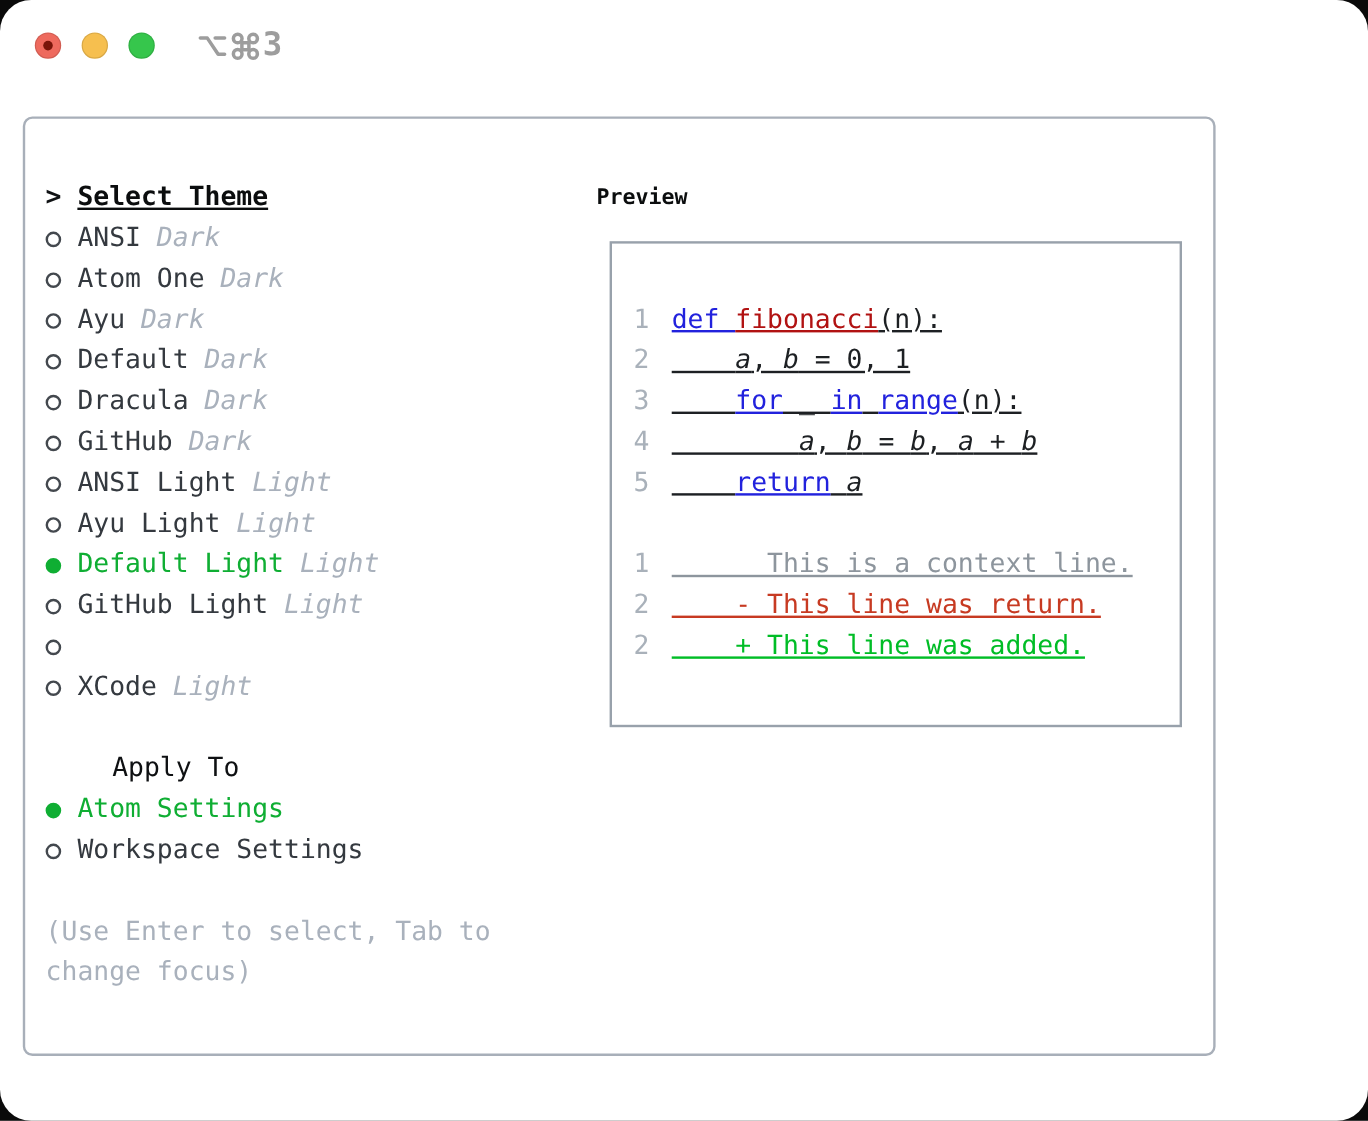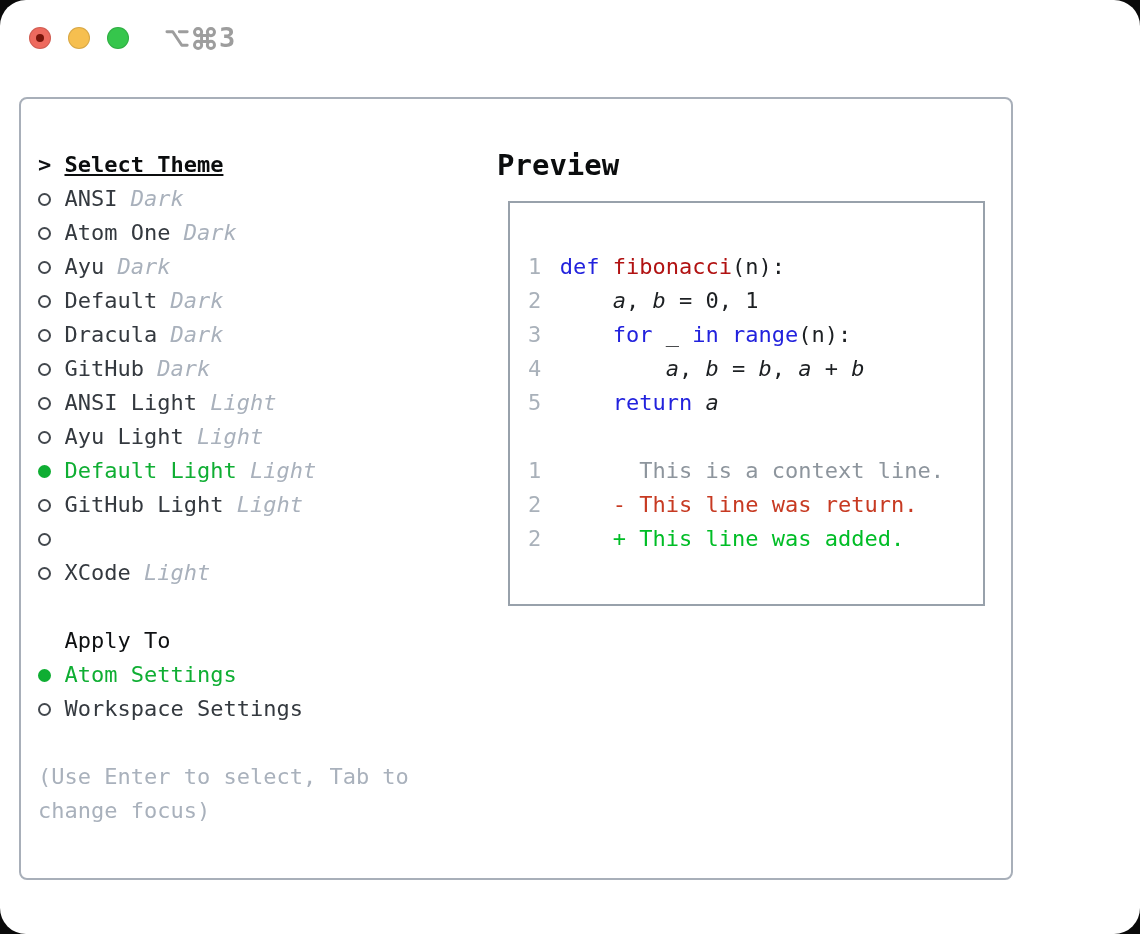--- a/index.html
+++ b/index.html
@@ -27,39 +27,39 @@
   .panel{
     position:absolute;left:19px;top:97px;width:990px;height:779px;
     border:2px solid #a8afb9;border-radius:8px;background:#fff;
   }
   
   .left-col{position:absolute;left:38px;top:148px;font-size:22px;line-height:34px;color:#34393f;}
   .row{height:34px;display:flex;align-items:center;white-space:pre;}
   .bullet{display:inline-flex;width:2ch;align-items:center;flex:none;}
   .prompt{font-weight:bold;color:#101214;}
   .hdr{font-weight:bold;color:#0b0d0e;text-decoration:underline;}
-  .hdr2{color:#0e1012;}
+  .hdr2{color:#0e1012;margin-left:29px;}
   .circ{width:13px;height:13px;border:2px solid #43484e;border-radius:50%;box-sizing:border-box;}
   .circ.sel{background:#0fae33;border-color:#0fae33;}
   .label{white-space:pre;}
   .label .nm{color:#34393f;}
   .label.selected .nm{color:#0fae33;}
   .variant{color:#a9b1bc;font-style:italic;}
   .hint{color:#a9b1bc;}
   
   .preview-title{position:absolute;left:497px;top:148px;height:34px;line-height:34px;
-    font-size:29px;font-weight:bold;color:#0b0d0e;}
+    font-size:18px;font-weight:bold;color:#0b0d0e;}
   .preview-box{
     position:absolute;left:508px;top:201px;width:473px;height:401px;
     border:2px solid #98a1ab;background:#fff;
   }
   #code-lines{padding:47px 0 0 18px;font-size:22px;line-height:34px;}
   .crow{height:34px;display:flex;align-items:center;white-space:pre;}
   .ln{display:inline-block;width:1ch;text-align:right;color:#a9b1ba;margin-right:1.4ch;flex:none;}
-  .seg{white-space:pre;}
+  .seg{white-space:pre;text-decoration:underline;}
   .seg.kw{color:#2222dd;}
   .seg.fn{color:#b11212;}
   .seg.pl{color:#1d2023;}
   .seg.var{color:#1d2023;font-style:italic;}
   .seg.ctx{color:#8d959d;}
   .seg.del{color:#c73a22;}
   .seg.add{color:#00bd26;}
 </style>
 </head>
 <body>

